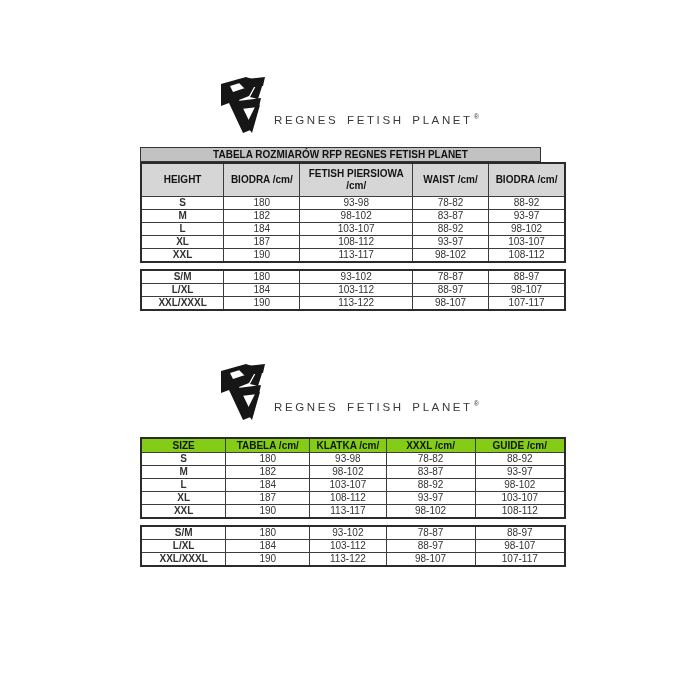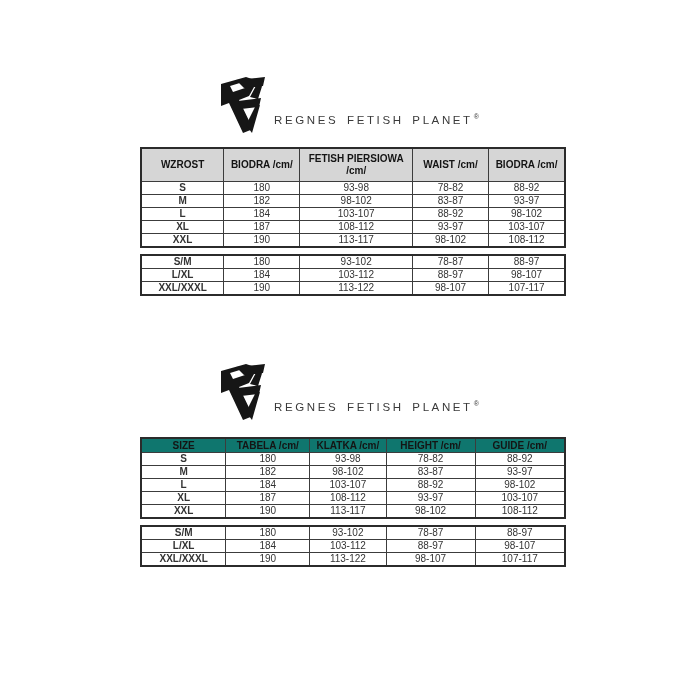--- a/index.html
+++ b/index.html
@@ -22,50 +22,51 @@
              font-size:10px;font-weight:bold;text-align:center;color:#111;
              overflow:hidden;white-space:nowrap;}
   .title-bar.w-pl{width:399px;}
   .title-bar.w-en{width:349px;}
   table.grid{border-collapse:collapse;width:100%;table-layout:fixed;
              border:2px solid #2b2b2b;}
   table.grid th,table.grid td{border:1px solid #3c3c3c;text-align:center;padding:0;
              overflow:hidden;}
   table.grid th{font-size:10px;font-weight:bold;color:#141414;line-height:12px;}
   .pl table.grid th{background:#d6d6d6;height:32px;}
-  .en table.grid th{background:#0f766e;height:13px;}
+  .en table.grid th{background:#84cc16;height:13px;}
   table.grid td{font-size:10px;color:#333;height:12px;line-height:12px;}
   td.sz{font-weight:bold;color:#101010;}
   table.combined{margin-top:6px;}
 </style>
 </head>
 <body>
 
 <div class="sheet">
 
   <div class="logo-block first">
     <svg class="monogram" viewBox="0 0 46 57" xmlns="http://www.w3.org/2000/svg">
       <path fill="#161616" fill-rule="evenodd" d="M0 8 L25 1 L31 3 L33 11 L28 20 L18 24 L32 53 L22 57 L8 27 L0 30 Z M9 10 L22 6 L24 12 L12 16 Z"></path>
       <path fill="#161616" d="M15 4 L44 1 L42 10 L23 12 Z M44 1 L37 23 L29 21 L36 8 Z M17 25 L40 22 L38 31 L20 33 Z M34 31 L39 29 L31 57 L25 49 Z"></path>
     </svg>
     <div class="wordmark"><span>REGNES FETISH PLANET</span><span class="regmark">®</span></div>
   </div>
 
   <section class="table-block pl">
+    <div class="title-bar w-pl">TABELA ROZMIARÓW RFP REGNES FETISH PLANET</div>
     <table class="grid main">
       <colgroup>
           <col style="width:19.5%">
           <col style="width:18%">
           <col style="width:26.5%">
           <col style="width:18%">
           <col style="width:18%">
         </colgroup>
       <thead>
         <tr>
-          <th>WZROST</th>
+          <th>HEIGHT</th>
           <th>BIODRA /cm/</th>
           <th>FETISH PIERSIOWA /cm/</th>
           <th>WAIST /cm/</th>
           <th>BIODRA /cm/</th>
         </tr>
       </thead>
       <tbody>
         <tr>
             <td class="sz">S</td>
             <td>180</td>
@@ -152,21 +153,21 @@
           <col style="width:19.8%">
           <col style="width:18%">
           <col style="width:21%">
           <col style="width:21.2%">
         </colgroup>
       <thead>
         <tr>
           <th>SIZE</th>
           <th>TABELA /cm/</th>
           <th>KLATKA /cm/</th>
-          <th>HEIGHT /cm/</th>
+          <th>XXXL /cm/</th>
           <th>GUIDE /cm/</th>
         </tr>
       </thead>
       <tbody>
         <tr>
             <td class="sz">S</td>
             <td>180</td>
             <td>93-98</td>
             <td>78-82</td>
             <td>88-92</td>

